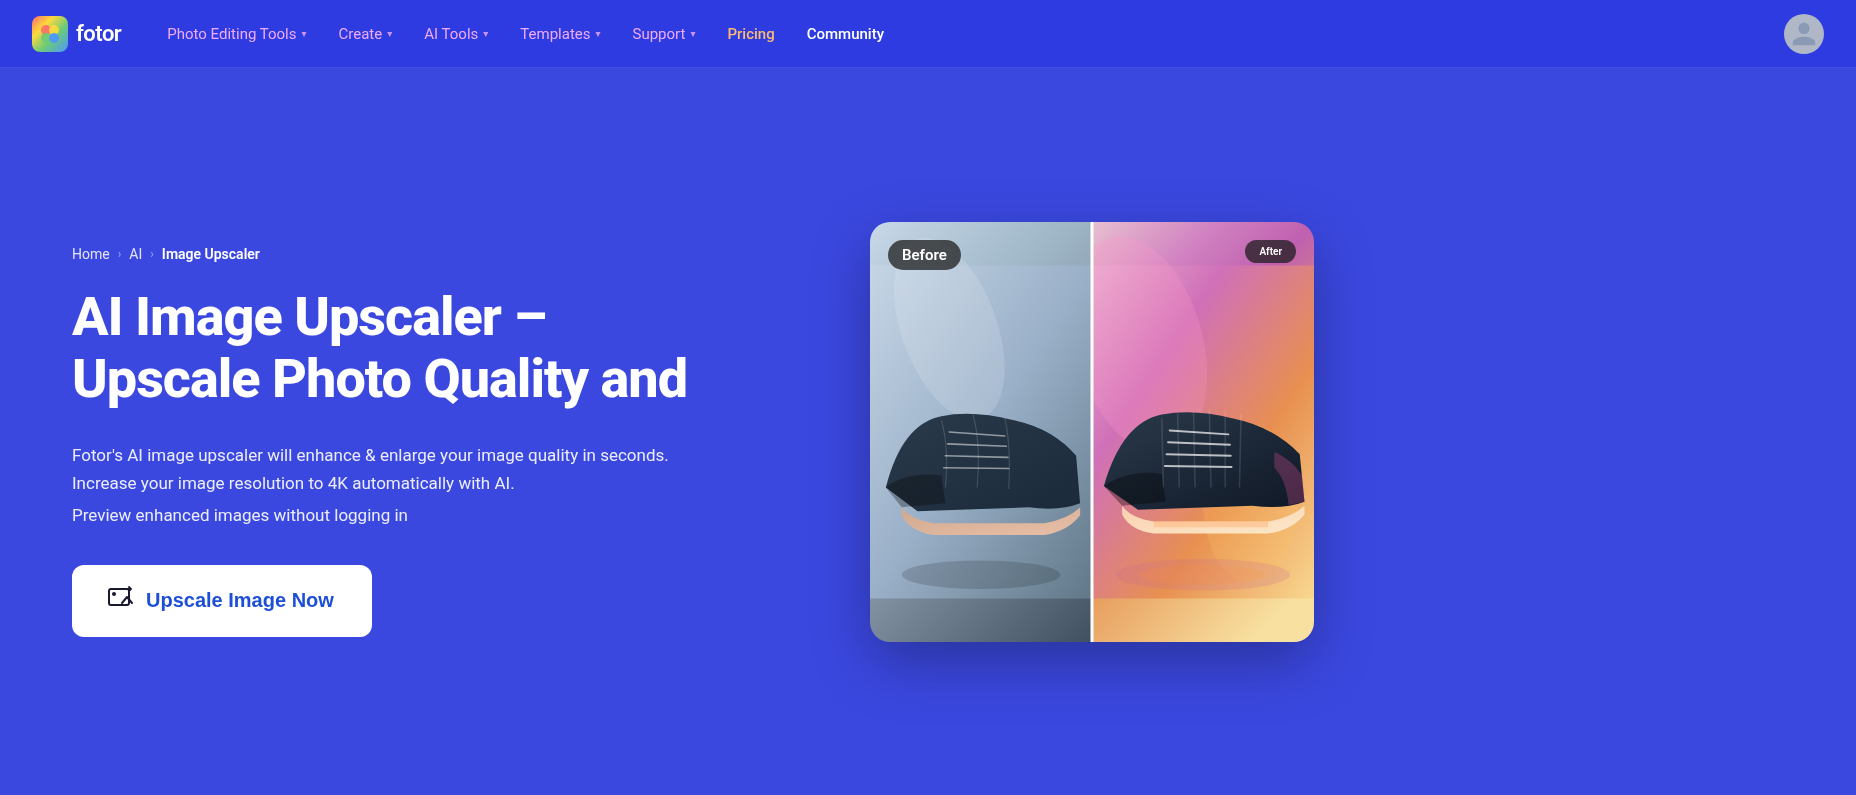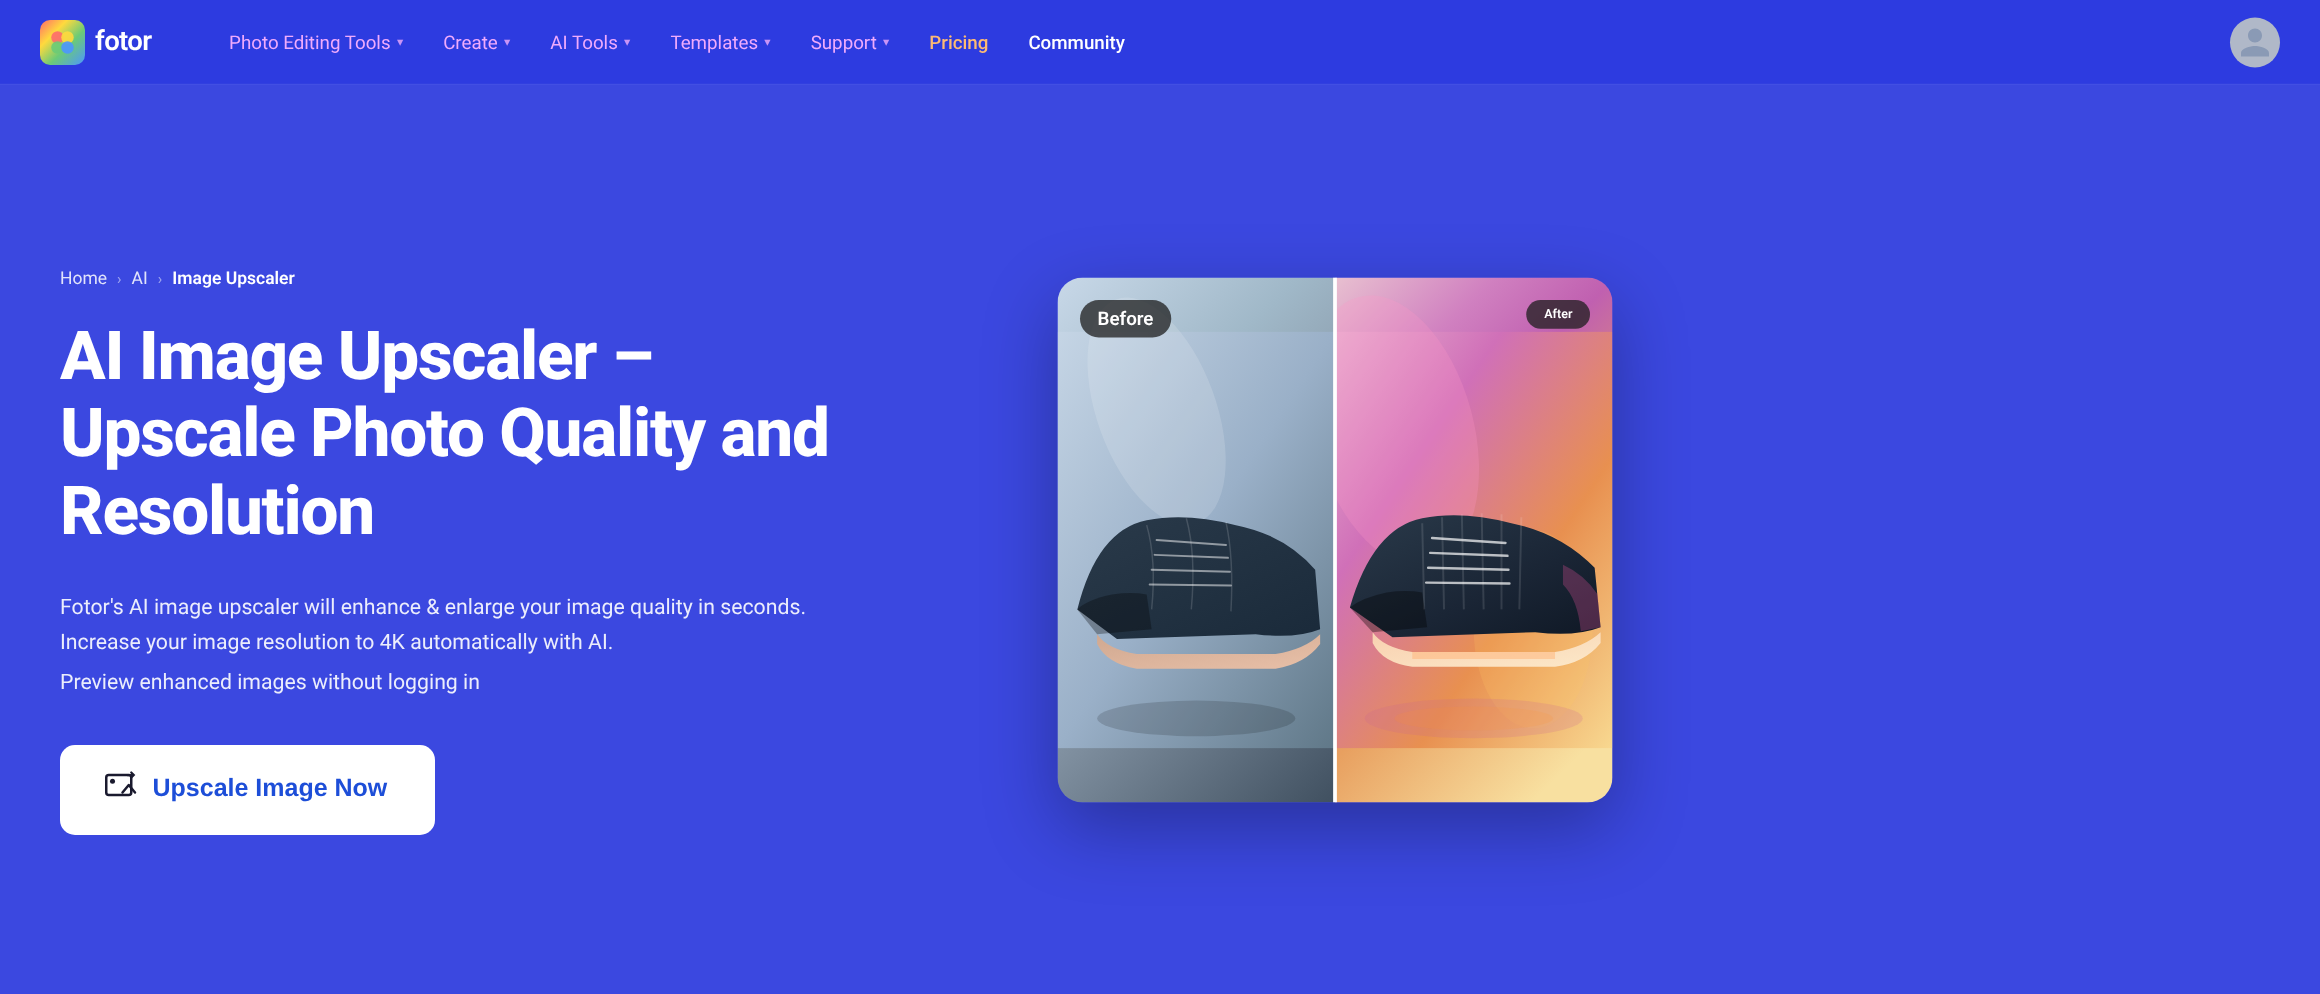--- a/index.html
+++ b/index.html
@@ -10,21 +10,21 @@
       overflow-x: hidden;
     }
 
     
     nav {
       background: #2d3be0;
       display: flex;
       align-items: center;
       padding: 0 32px;
       height: 68px;
-      gap: 24px;
+      gap: 8px;
       border-bottom: 1px solid rgba(255,255,255,0.1);
     }
 
     .logo-area {
       display: flex;
       align-items: center;
       gap: 8px;
       margin-right: 24px;
       text-decoration: none;
     }
@@ -109,20 +109,21 @@
     }
 
     
     .main-content {
       display: flex;
       align-items: center;
       padding: 16px 48px;
       min-height: 727px;
       gap: 60px;
       max-width: 1856px;
+      margin-left: 24px;
     }
 
     .left-panel {
       flex: 1;
       max-width: 680px;
       padding-top: 20px;
     }
 
     
     .breadcrumb {
@@ -329,21 +330,20 @@
       <span class="breadcrumb-separator">›</span>
       <span class="breadcrumb-item">AI</span>
       <span class="breadcrumb-separator">›</span>
       <span class="breadcrumb-current">Image Upscaler</span>
     </div>
 
     
     <h1 class="main-heading">
       <span>AI Image Upscaler –</span><br>
       <span>Upscale Photo Quality and</span><br>
-      <span>Resolution</span>
     </h1>
 
     
     <p class="description">Fotor's AI image upscaler will enhance &amp; enlarge your image quality in seconds. Increase your image resolution to 4K automatically with AI.</p>
     <p class="description-sub">Preview enhanced images without logging in</p>
 
     
     <button class="cta-button">
       <span class="cta-icon">
         <svg width="26" height="26" viewBox="0 0 26 26" fill="none">

